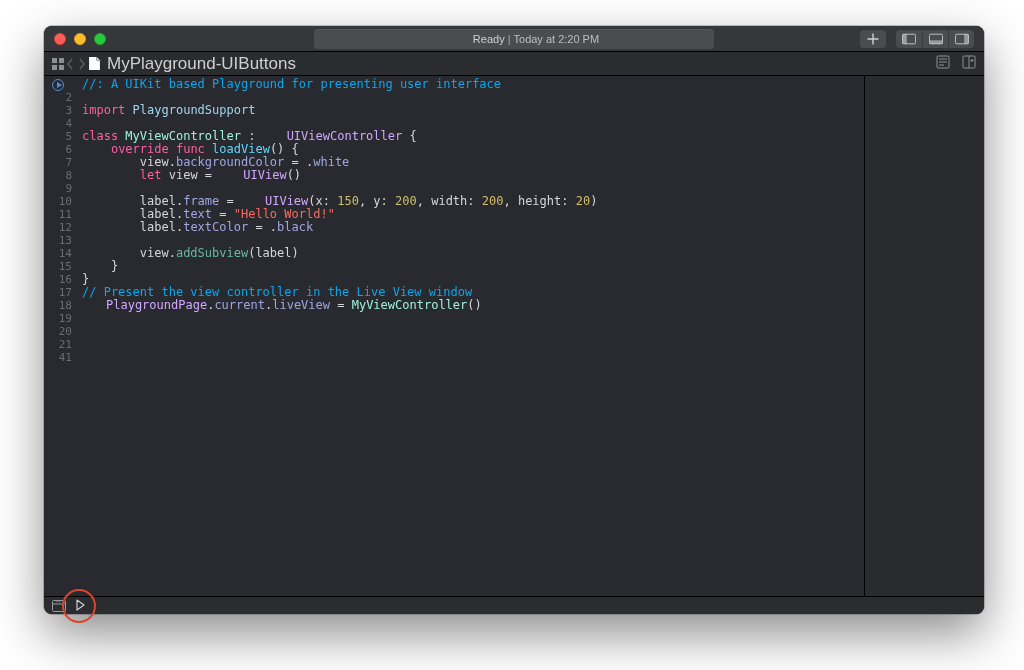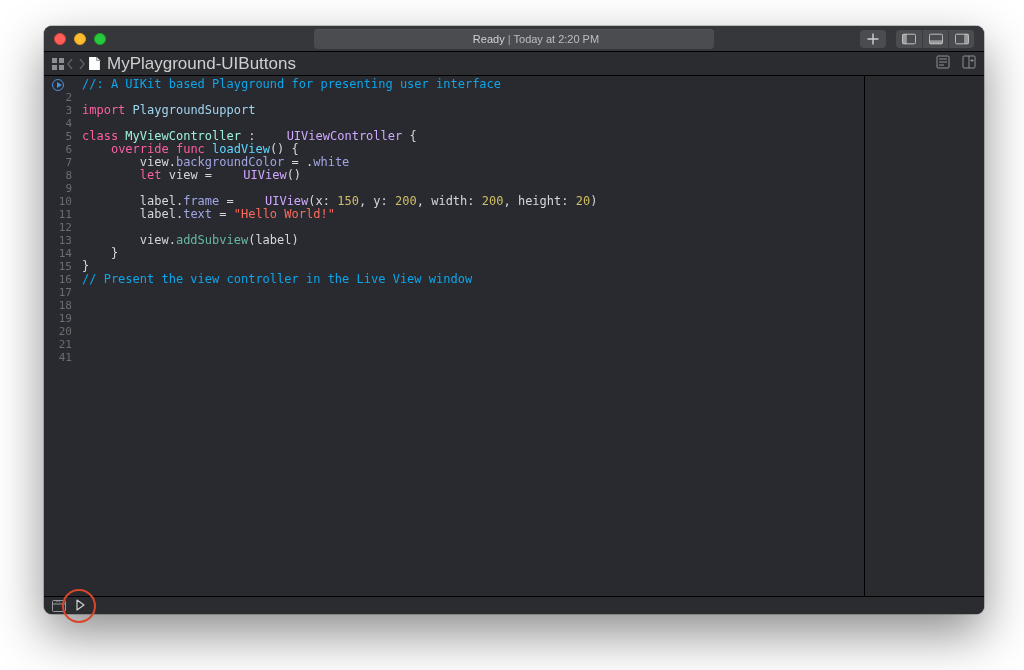--- a/index.html
+++ b/index.html
@@ -361,25 +361,27 @@
           <div class="ln"></div>
           <div class="ln"><span class="c-kw">import</span><span> </span><span class="c-type">PlaygroundSupport</span></div>
           <div class="ln"></div>
           <div class="ln"><span class="c-kw">class</span><span> </span><span class="c-propdef">MyViewController</span><span> : </span><span class="c-type2">UIViewController</span><span class="c-op"> {</span></div>
           <div class="ln"><span>    </span><span class="c-kw">override</span><span> </span><span class="c-kw">func</span><span> </span><span class="c-funcdef">loadView</span><span class="c-op">() {</span></div>
           <div class="ln"><span>        view.</span><span class="c-prop">backgroundColor</span><span> = .</span><span class="c-prop">white</span></div>
           <div class="ln"><span>        </span><span class="c-kw">let</span><span> view = </span><span class="c-type2">UIView</span><span class="c-op">()</span></div>
           <div class="ln"></div>
           <div class="ln"><span>        label.</span><span class="c-prop">frame</span><span> = </span><span class="c-type2">UIView</span><span>(x: </span><span class="c-num">150</span><span>, y: </span><span class="c-num">200</span><span>, width: </span><span class="c-num">200</span><span>, height: </span><span class="c-num">20</span><span class="c-op">)</span></div>
           <div class="ln"><span>        label.</span><span class="c-prop">text</span><span> = </span><span class="c-str">"Hello World!"</span></div>
+          <div class="ln"><span>        label.</span><span class="c-prop">textColor</span><span> = .</span><span class="c-prop">black</span></div>
           <div class="ln"></div>
           <div class="ln"><span>        view.</span><span class="c-func">addSubview</span><span class="c-op">(label)</span></div>
           <div class="ln"><span class="c-op">    }</span></div>
           <div class="ln"><span class="c-op">}</span></div>
           <div class="ln"><span class="c-comment">// Present the view controller in the Live View window</span></div>
+          <div class="ln"><span class="c-type2">PlaygroundPage</span><span>.</span><span class="c-prop">current</span><span>.</span><span class="c-prop">liveView</span><span> = </span><span class="c-propdef">MyViewController</span><span class="c-op">()</span></div>
           <div class="ln"></div>
         </div>
     </div>
     <div class="right-rail"></div>
   </div>
 
   <div class="bottombar">
     <span class="doc-icon">
       <svg viewBox="0 0 14 12">
           <rect x="0.5" y="0.5" width="13" height="11" rx="1" fill="none" stroke="currentColor"></rect>

